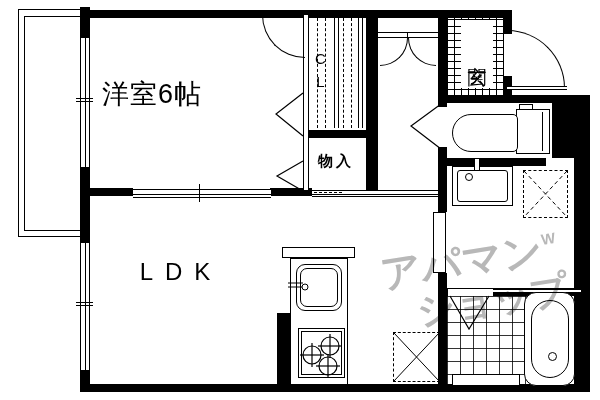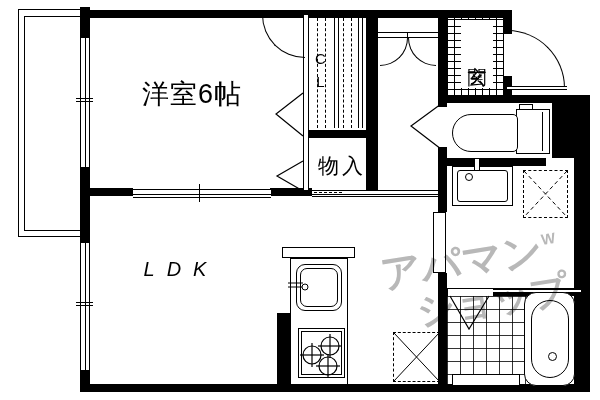--- a/index.html
+++ b/index.html
@@ -161,28 +161,28 @@
         <line x1="330" y1="334" x2="330" y2="358"></line>
       <circle cx="312" cy="355" r="9"></circle>
         <line x1="300" y1="355" x2="324" y2="355"></line>
         <line x1="312" y1="343" x2="312" y2="367"></line>
       <circle cx="328" cy="366" r="9"></circle>
         <line x1="316" y1="366" x2="340" y2="366"></line>
         <line x1="328" y1="354" x2="328" y2="378"></line>
     </g>
   </svg>
 
-  <div class="label" style="left:112px;top:76px;width:160px;text-align:center;font-size:27px;letter-spacing:1px;">洋室6帖</div>
+  <div class="label" style="left:102px;top:76px;width:160px;font-size:27px;letter-spacing:1px;">洋室6帖</div>
 
   <div class="label" style="left:92px;top:258px;width:178px;text-align:center;">
-    <div style="font-size:20px;letter-spacing:12px;font-style:italic;">LDK</div>
+    <div style="font-size:24px;letter-spacing:12px;">LDK</div>
   </div>
 
   <div class="label vert" style="left:312px;top:50px;font-size:15px;letter-spacing:6px;">CL</div>
 
-  <div class="label" style="left:306px;top:152px;width:60px;text-align:right;font-size:21px;letter-spacing:3px;">物入</div>
+  <div class="label" style="left:306px;top:152px;width:60px;text-align:center;font-size:15px;letter-spacing:3px;font-weight:bold;">物入</div>
 
   <div id="watermark">
     <div class="wm1"><span>アパマン</span><span class="wm-mark">W</span></div>
     <div class="wm2">ショップ</div>
   </div>
 
 </div>
 
 </body></html>

